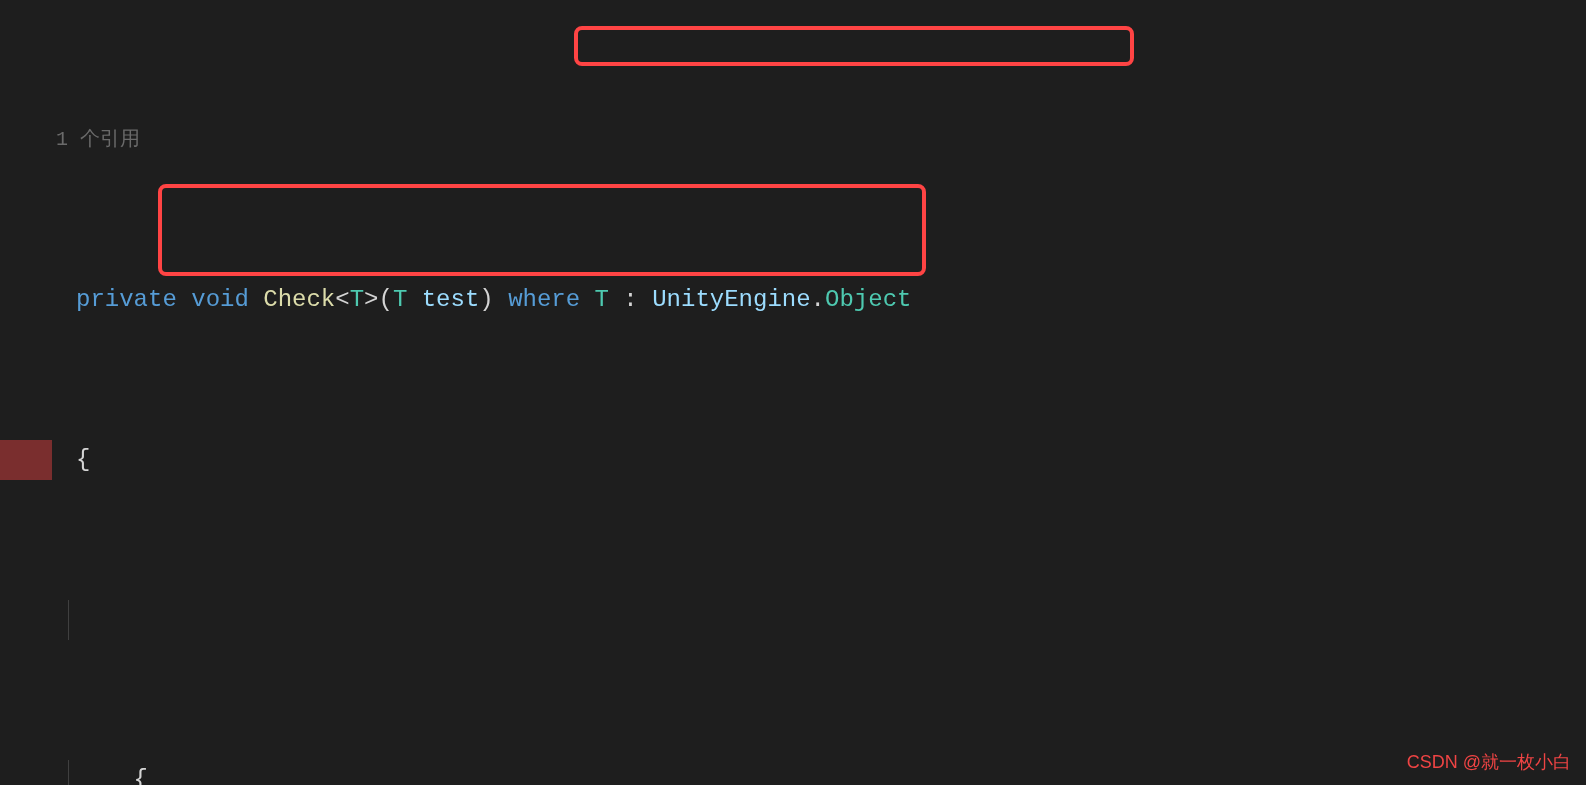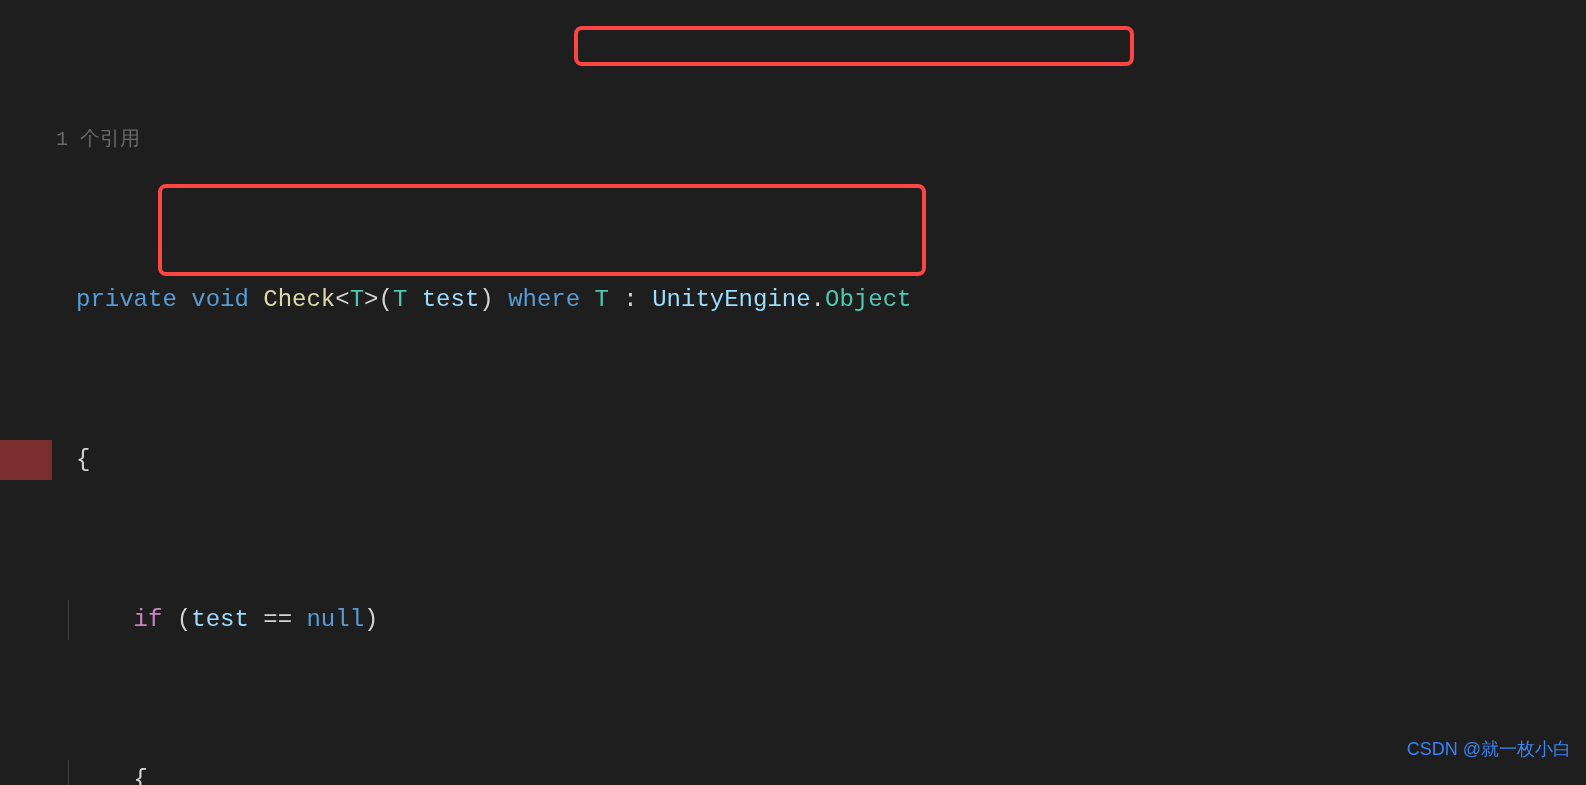--- a/index.html
+++ b/index.html
@@ -71,23 +71,23 @@
     }
     .gutter-marker {
       position: absolute;
       left: 0;
       width: 52px;
       height: 40px;
       background: #7a2e2e;
     }
     .watermark {
       position: absolute;
-      bottom: 24px;
+      bottom: 11px;
       right: 15px;
-      color: #3b82f6;
+      color: #ef4444;
       font-size: 18px;
       font-family: sans-serif;
       z-index: 20;
       margin-top: 24px;
     }
   </style>
 </head>
 <body>
 
 <div class="editor">
@@ -100,21 +100,20 @@
     <div class="code-content"><span class="kw-modifier">private</span> <span class="kw-type">void</span> <span class="method">Check</span><span class="brace">&lt;</span><span class="type-param">T</span><span class="brace">&gt;</span><span class="paren">(</span><span class="type-param">T</span> <span class="param">test</span><span class="paren">)</span> <span class="kw-where">where</span> <span class="type-param">T</span> <span class="op">:</span> <span class="var">UnityEngine</span><span class="op">.</span><span class="class-ref">Object</span></div>
   </div>
 
   <div class="line">
     <div class="gutter-marker"></div>
     <div class="code-content"><span class="brace">{</span></div>
   </div>
 
   <div class="line">
     <div class="indent-guide" style="left:68px"></div>
-    <div class="code-content">    <span class="kw-flow">if</span> <span class="paren">(</span><span class="var">test</span> <span class="op">==</span> <span class="kw-null">null</span><span class="paren">)</span></div>
   </div>
 
   <div class="line">
     <div class="indent-guide" style="left:68px"></div>
     <div class="code-content">    <span class="brace">{</span></div>
   </div>
 
   
 
   

